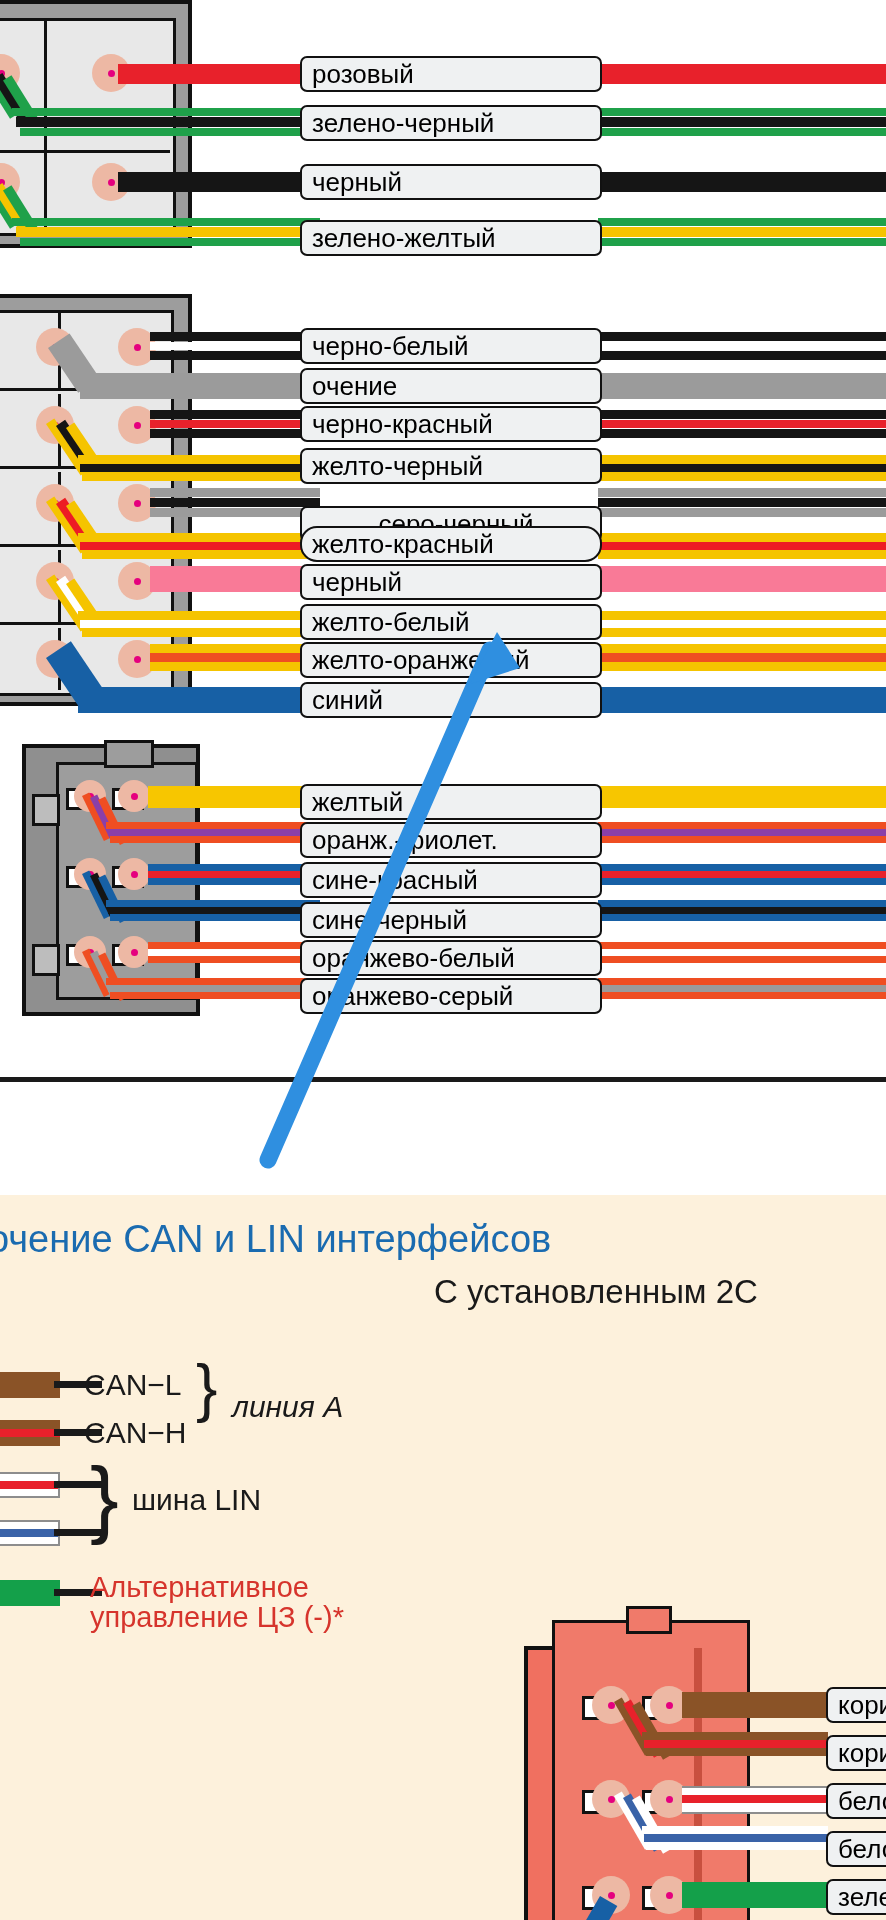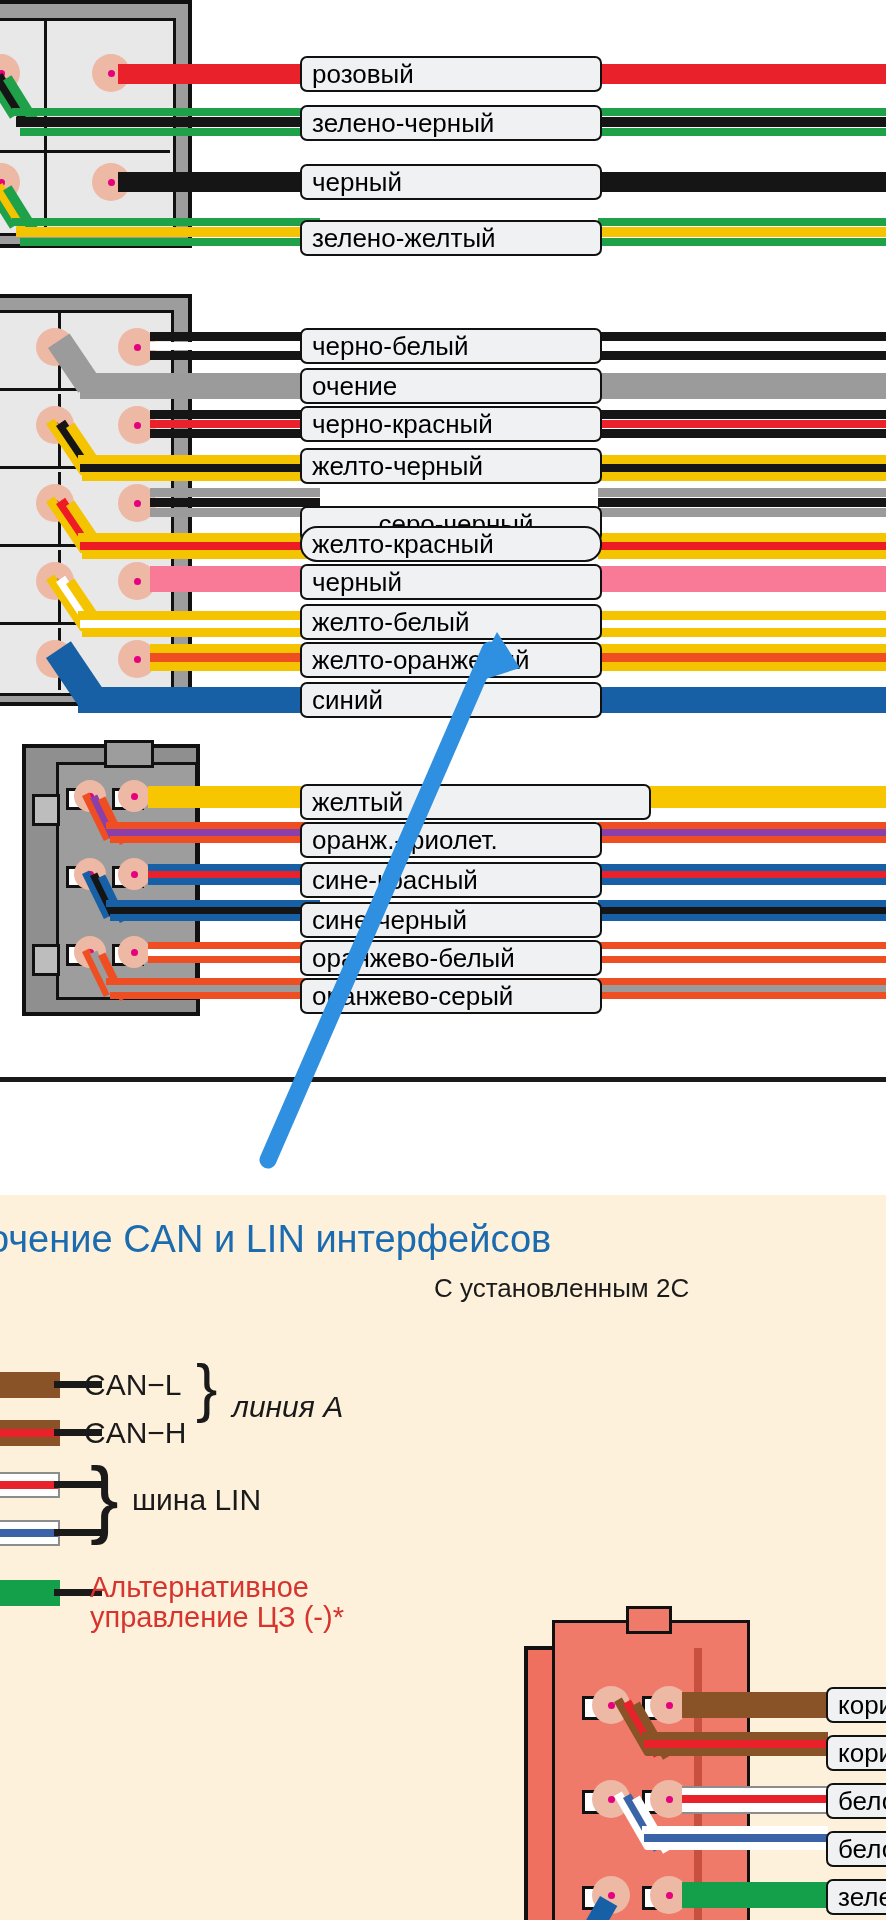--- a/index.html
+++ b/index.html
@@ -29,21 +29,21 @@
        background:#eff1f2;border:2.5px solid #111;border-radius:7px;
        display:flex;align-items:center;padding-left:10px;
        font-size:26px;color:#000;white-space:nowrap;overflow:hidden;z-index:20;}
 
   
   .divider{position:absolute;left:0;width:886px;height:5px;background:#1a1a1a;}
 
   
   .panel{position:absolute;left:0;width:886px;background:#fdf1dc;}
   .panel-title{position:absolute;font-size:38px;color:#1a6bb0;white-space:nowrap;}
-  .panel-sub{position:absolute;font-size:26px;color:#1a1a1a;white-space:nowrap;}
+  .panel-sub{position:absolute;font-size:33px;color:#1a1a1a;white-space:nowrap;}
 
   
   .sw{position:absolute;box-sizing:border-box;height:26px;width:78px;}
   .sw.out{border:2px solid #8d8d8d;background:#fff;}
   .sw .core{position:absolute;left:0;right:0;height:8px;top:50%;transform:translateY(-50%);}
   .leg-stub{position:absolute;height:7px;width:48px;background:#1a1a1a;}
   .leg-txt{position:absolute;font-size:30px;color:#1a1a1a;white-space:nowrap;}
   .leg-txt.red{color:#d6342c;font-size:29px;line-height:30px;}
   .brace{position:absolute;font-size:64px;color:#1a1a1a;line-height:1;}
 
@@ -285,21 +285,21 @@
 
 <div class="pin sm" style="left:74px;top:780px;"></div>
 <div class="pin sm" style="left:118px;top:780px;"></div>
 <div class="pin sm" style="left:74px;top:858px;"></div>
 <div class="pin sm" style="left:118px;top:858px;"></div>
 <div class="pin sm" style="left:74px;top:936px;"></div>
 <div class="pin sm" style="left:118px;top:936px;"></div>
 
 <div class="abs" style="left:148px;top:786px;width:172px;height:22px;background:#f7c600;"></div>
 <div class="abs" style="left:598px;top:786px;width:288px;height:22px;background:#f7c600;"></div>
-<div class="lbl" style="left:300px; top:784px; width:351px;">
+<div class="lbl" style="left:300px; top:784px; width:302px;">
   <span>желтый</span>
 </div>
 
 <div class="abs" style="left:80px;top:796px;width:240px;height:48px;">
   <div class="abs" style="left:2px;top:0;width:8px;height:50px;background:#ef4e22;transform:rotate(-26deg);transform-origin:top left;"></div>
   <div class="abs" style="left:10px;top:2px;width:8px;height:50px;background:#8b3fa8;transform:rotate(-26deg);transform-origin:top left;"></div>
   <div class="abs" style="left:18px;top:4px;width:8px;height:50px;background:#ef4e22;transform:rotate(-26deg);transform-origin:top left;"></div>
   <div class="abs" style="left:26px;top:26px;width:214px;height:7px;background:#ef4e22;"></div>
   <div class="abs" style="left:28px;top:33px;width:212px;height:7px;background:#8b3fa8;"></div>
   <div class="abs" style="left:30px;top:40px;width:210px;height:7px;background:#ef4e22;"></div>

